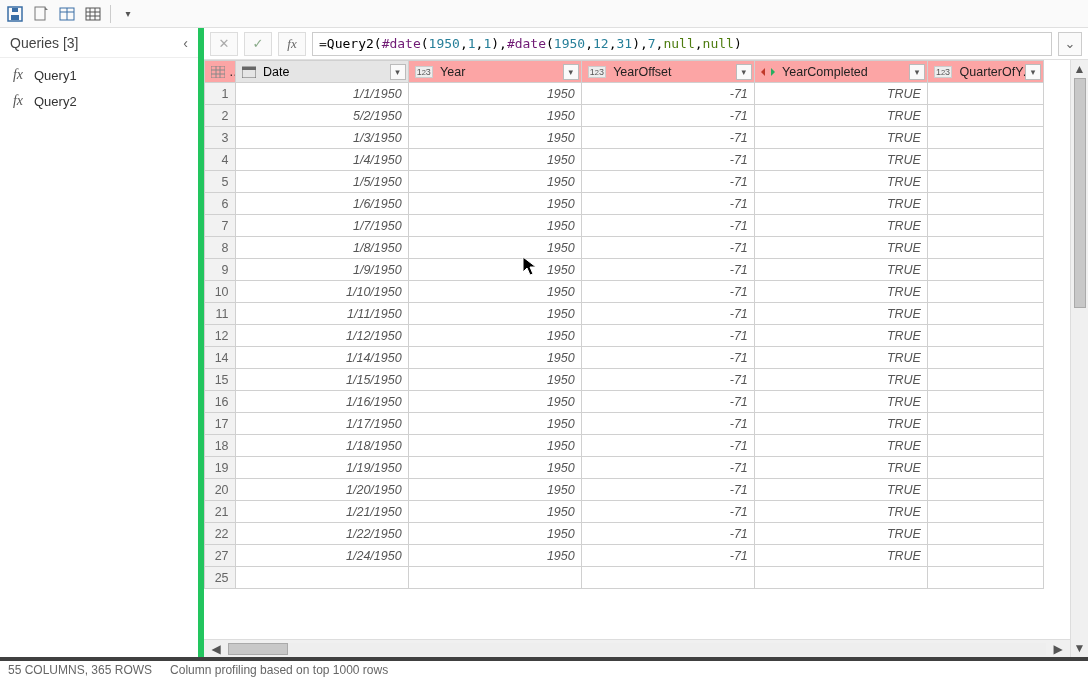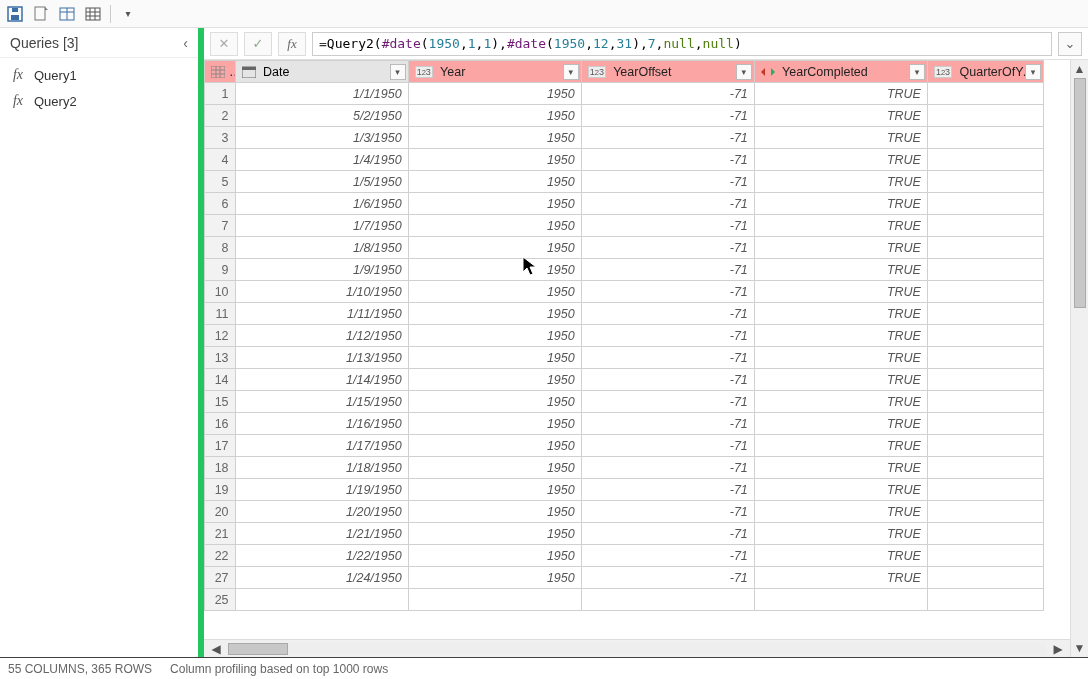--- a/index.html
+++ b/index.html
@@ -180,21 +180,21 @@
   .vscroll .arrow{cursor:pointer;color:#555;font-size:12px;}
   .vscroll .thumb{width:12px;flex:0 0 230px;background:#c8c8c8;border:1px solid #aaa;margin-top:2px;}
   .hscroll{
     height:18px;background:#f0f0f0;border-top:1px solid #ddd;
     display:flex;align-items:center;padding:0 4px;gap:4px;
   }
   .hscroll .arrow{cursor:pointer;color:#555;font-size:12px;width:16px;text-align:center;}
   .hscroll .track{flex:1;height:12px;background:#eee;position:relative;}
   .hscroll .thumb{position:absolute;left:0;width:60px;height:12px;background:#c8c8c8;border:1px solid #aaa;}
   .status-bar{
-    height:22px;background:#fff;border-top:1px solid #404040;
+    height:22px;background:#fff;border-top:4px solid #404040;
     display:flex;align-items:center;padding:0 8px;gap:18px;
     font-size:12px;color:#666;
   }
   .cursor-arrow{
     position:absolute;pointer-events:none;z-index:50;
     transform:translate(-2px,-2px);
   }
   .type-icon-123{
     font-size:9px;color:#555;background:#eee;border:1px solid #ccc;padding:0 1px;
   }
@@ -391,28 +391,20 @@
                 </tr>
                 <tr>
                   <td class="col-rownum">12</td>
                   <td class="val-date">1/12/1950</td>
                   <td class="val-num">1950</td>
                   <td class="val-num">-71</td>
                   <td class="val-bool">TRUE</td>
                   <td class="val-num"></td>
                 </tr>
                 <tr>
-                  <td class="col-rownum">13</td>
-                  <td class="val-date">1/13/1950</td>
-                  <td class="val-num">1950</td>
-                  <td class="val-num">-71</td>
-                  <td class="val-bool">TRUE</td>
-                  <td class="val-num"></td>
-                </tr>
-                <tr>
                   <td class="col-rownum">14</td>
                   <td class="val-date">1/14/1950</td>
                   <td class="val-num">1950</td>
                   <td class="val-num">-71</td>
                   <td class="val-bool">TRUE</td>
                   <td class="val-num"></td>
                 </tr>
                 <tr>
                   <td class="col-rownum">15</td>
                   <td class="val-date">1/15/1950</td>

